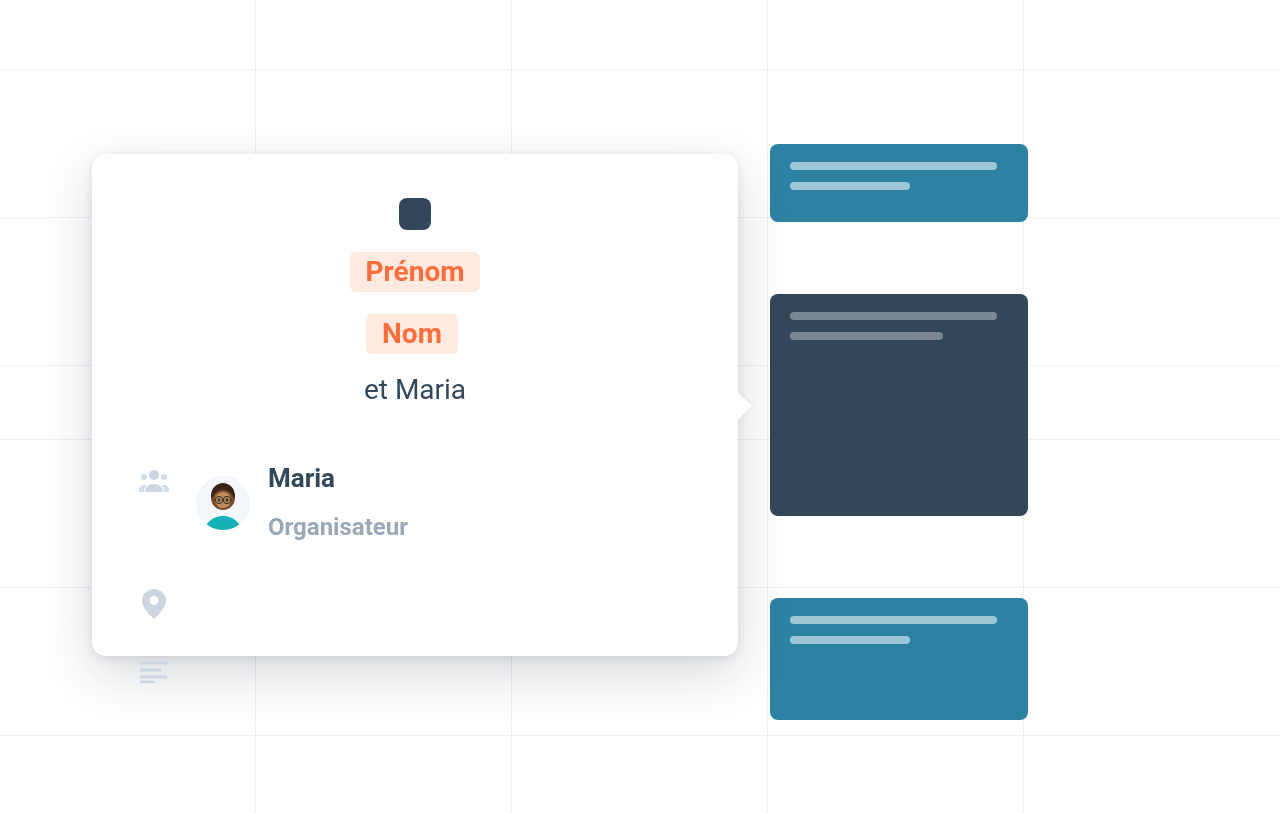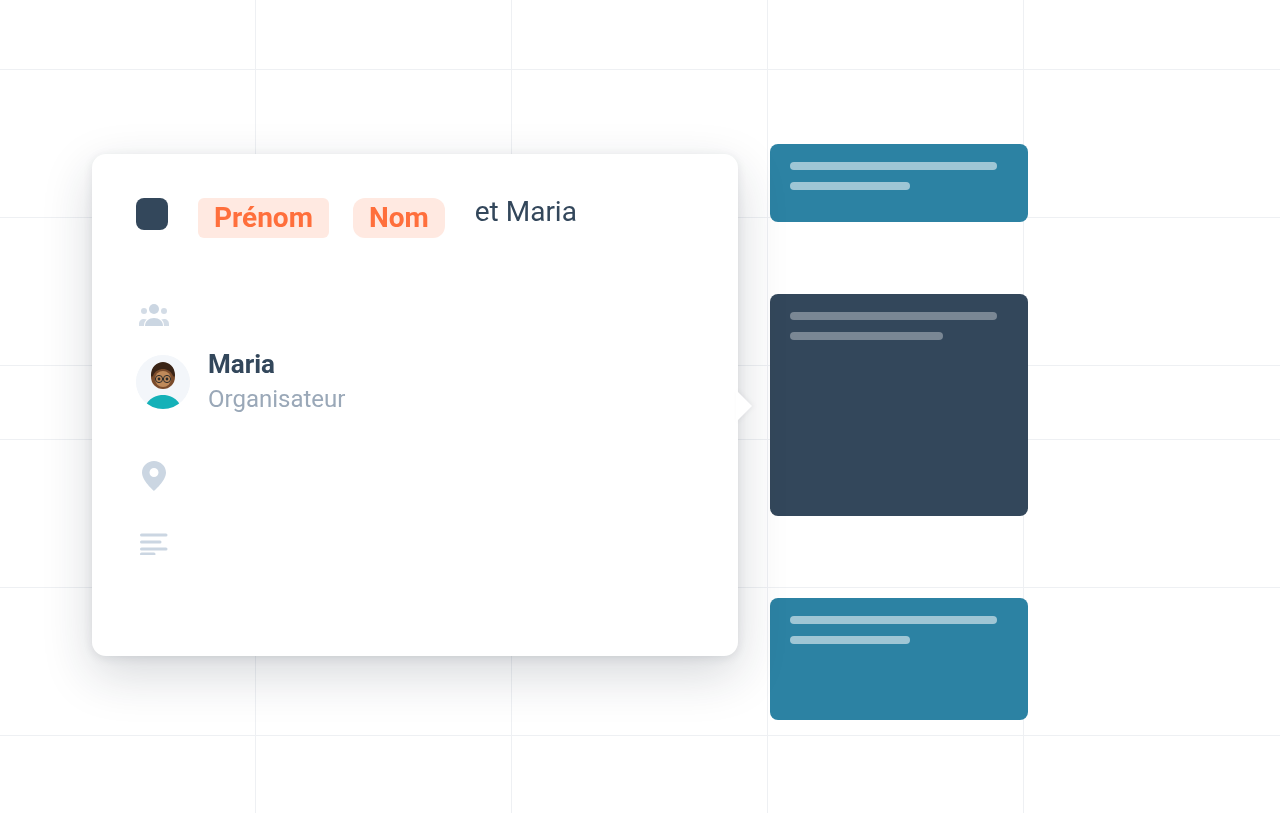--- a/index.html
+++ b/index.html
@@ -84,22 +84,24 @@
       top: 236px;
       width: 0; height: 0;
       border-top: 16px solid transparent;
       border-bottom: 16px solid transparent;
       border-left: 16px solid #ffffff;
       filter: drop-shadow(2px 0 2px rgba(30,40,55,0.06));
     }
 
     .title-row {
       display: flex;
-      gap: 30px;
+      align-items: center;
+      gap: 22px;
       margin-bottom: 60px;
+      flex-direction: column;
     }
     .color-chip {
       width: 32px; height: 32px;
       background: #33475b;
       border-radius: 8px;
       flex: none;
     }
     .chip {
       display: inline-flex;
       align-items: center;
@@ -116,21 +118,20 @@
       font-weight: 400;
       font-size: 28px;
       line-height: 1;
     }
 
     .row {
       display: flex;
       align-items: flex-start;
       gap: 24px;
       margin-bottom: 44px;
-      flex-direction: column;
     }
     .row .icon {
       width: 36px;
       flex: none;
       display: flex;
       justify-content: center;
       align-items: center;
       color: #cbd6e2;
       margin-top: 4px;
     }
@@ -150,24 +151,24 @@
       overflow: hidden;
     }
     .org-name {
       font-size: 26px;
       font-weight: 700;
       color: #33475b;
       line-height: 1.1;
     }
     .org-role {
       font-size: 24px;
-      font-weight: 400;
+      font-weight: 700;
       color: #9aa8b8;
       line-height: 1.2;
-      margin-top: 6px;
+      margin-top: 20px;
     }
   </style>
 </head>
 <body>
 
 <div class="calendar-grid">
   <div class="calendar-col" style="border-left:none;"></div>
   <div class="calendar-col"></div>
   <div class="calendar-col"></div>
   <div class="calendar-col"></div>
@@ -196,21 +197,21 @@
     <div class="line long"></div>
     <div class="line short"></div>
   </div>
 </div>
 
 <div class="popover">
 
   <div class="title-row">
     <div class="color-chip"></div>
     <span class="chip">Prénom</span>
-    <span class="chip" style="margin-left:-6px;border-radius:12px;">Nom</span>
+    <span class="chip" style="margin-left:-6px;">Nom</span>
     <span class="title-text">et Maria</span>
   </div>
 
   <div class="row">
     <span class="icon">
       <svg width="30" height="24" viewBox="0 0 30 24" fill="currentColor">
         <circle cx="15" cy="7" r="5"></circle>
         <path d="M6 24c0-5 4-8 9-8s9 3 9 8H6z"></path>
         <circle cx="5" cy="9" r="3" opacity="0.85"></circle>
         <path d="M0 22c0-3 2-5 5-5 1 0 2 .2 2.7.6C6 19 5 21 5 24H0v-2z" opacity="0.85"></path>

